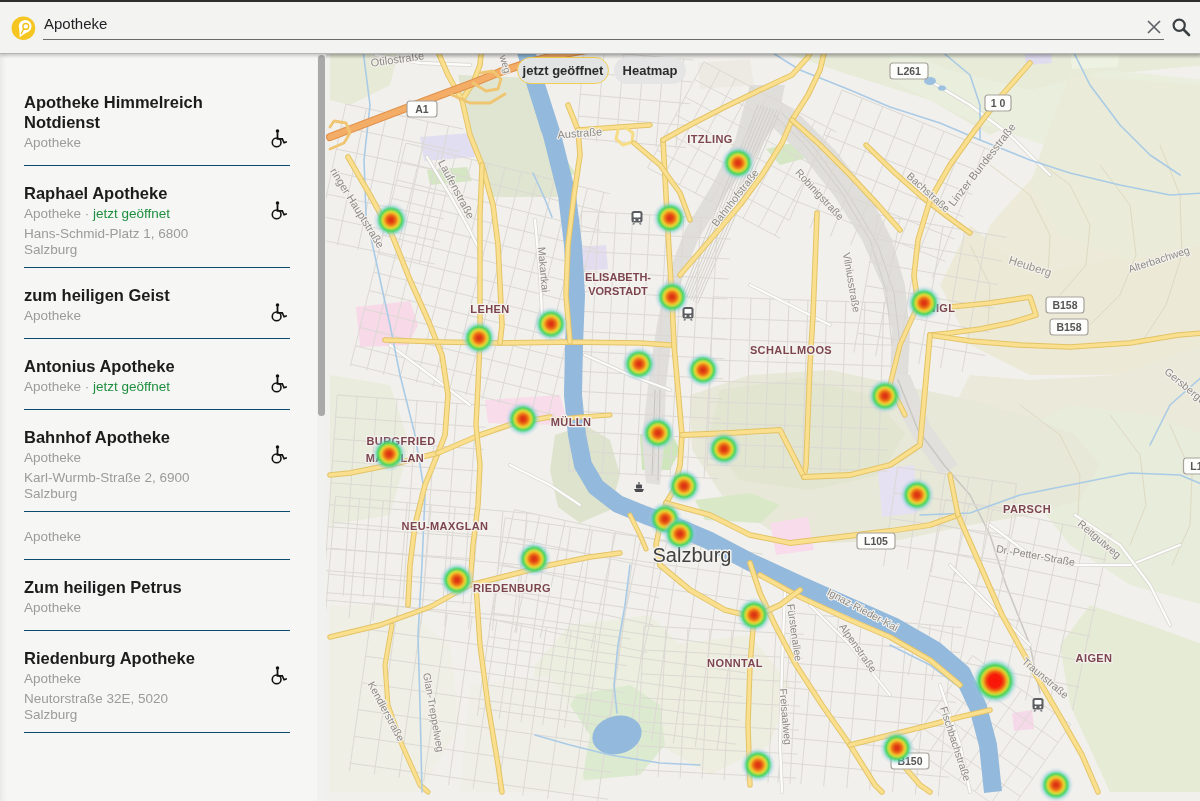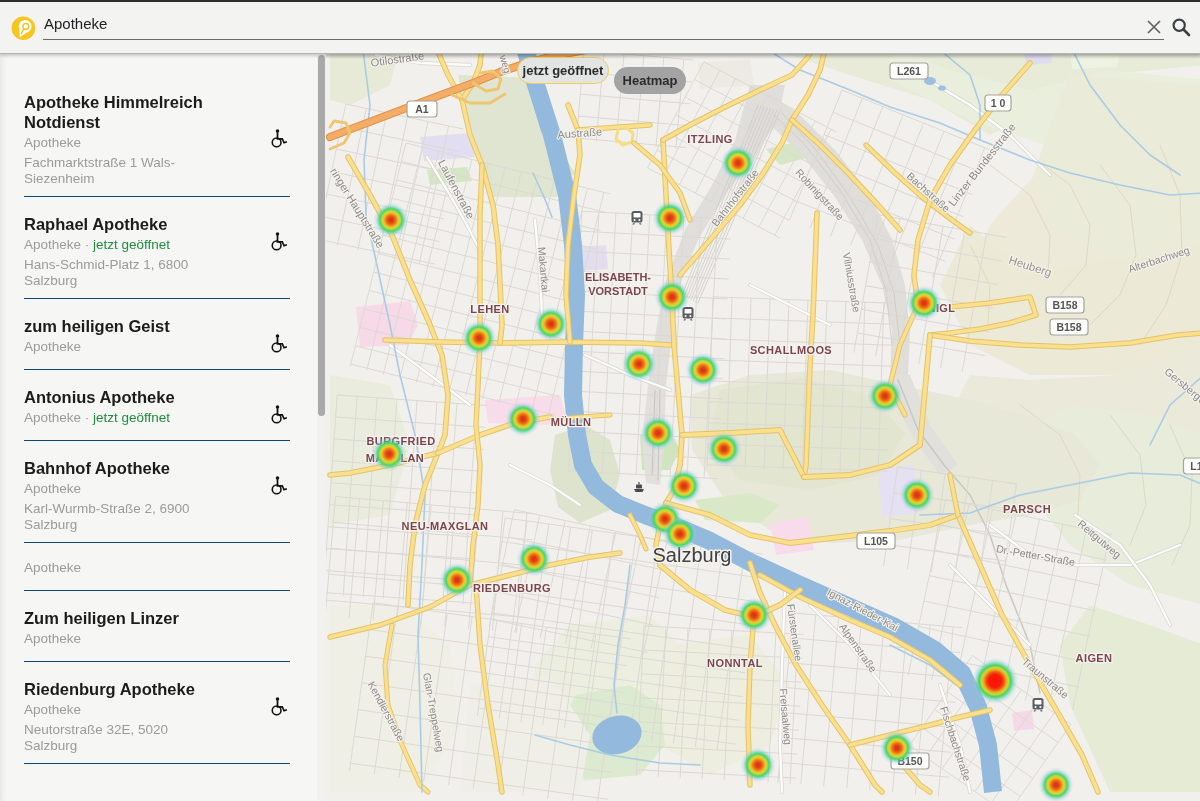--- a/index.html
+++ b/index.html
@@ -18,21 +18,21 @@
 .dot{color:#9b9b9b}
 .open{color:#1e8e3e}
 .addr{font-size:13.5px;line-height:15.5px;color:#9b9b9b;width:178px}
 .wc{position:absolute;right:2px}
 .sbtrack{position:absolute;left:317px;top:54px;width:9px;height:747px;background:#f1f1f0;z-index:10}
 .sbthumb{position:absolute;left:318px;top:55px;width:7px;height:361px;background:#a9a9a9;border-radius:4px;z-index:11}
 .map{position:absolute;left:326px;top:54px;width:874px;height:747px;z-index:1}
 .mapshadow{position:absolute;left:326px;top:54px;width:874px;height:5px;background:linear-gradient(rgba(0,0,0,0.16),rgba(0,0,0,0));z-index:5}
 .pill{position:absolute;z-index:6;font-size:13px;font-weight:bold;color:#2b2b2b;border-radius:14px;display:flex;align-items:center;justify-content:center;white-space:nowrap}
 .pill1{left:517px;top:57px;width:92px;height:27px;background:#e3e4e4;border:1.5px solid #f2cf52}
-.pill2{left:614px;top:67px;width:72px;height:27px;background:#a3a3a3}
+.pill2{left:614px;top:57px;width:72px;height:27px;background:#e5e5e5}
 </style></head><body>
 <div class="map"><svg width="874" height="747" viewBox="0 0 874 747" font-family="Liberation Sans, sans-serif">
       <defs>
         <radialGradient id="hm">
 <stop offset="0%" stop-color="#dc2c14"></stop>
           <stop offset="16%" stop-color="#e04613"></stop>
 <stop offset="30%" stop-color="#ee7e16"></stop>
           <stop offset="42%" stop-color="#f0c52e"></stop>
 <stop offset="52%" stop-color="#b9dc41"></stop>
           <stop offset="63%" stop-color="#4ed361"></stop>
@@ -718,21 +718,20 @@
     <div class="list">
       <div class="item">
         <svg class="wc" style="top:73px" width="21" height="22" viewBox="0 0 24 24">
           <circle cx="12" cy="4" r="2" fill="#111"></circle>
           <path d="M12 5.5 L12 13 L18 13" stroke="#111" stroke-width="2" fill="none"></path>
           <path d="M17.5 13 L19.5 17.5 L22 16.5" stroke="#111" stroke-width="1.8" fill="none" stroke-linecap="round"></path>
           <circle cx="11" cy="17" r="5" stroke="#111" stroke-width="1.8" fill="none"></circle>
         </svg>
         <div class="tt">Apotheke Himmelreich Notdienst</div>
         <div class="sub">Apotheke</div>
-        <div class="addr">Fachmarktstraße 1 Wals-Siezenheim</div>
       </div>
       <div class="item">
         <svg class="wc" style="top:33px" width="21" height="22" viewBox="0 0 24 24">
           <circle cx="12" cy="4" r="2" fill="#111"></circle>
           <path d="M12 5.5 L12 13 L18 13" stroke="#111" stroke-width="2" fill="none"></path>
           <path d="M17.5 13 L19.5 17.5 L22 16.5" stroke="#111" stroke-width="1.8" fill="none" stroke-linecap="round"></path>
           <circle cx="11" cy="17" r="5" stroke="#111" stroke-width="1.8" fill="none"></circle>
         </svg>
         <div class="tt">Raphael Apotheke</div>
         <div class="sub">Apotheke <span class="dot">·</span> <span class="open">jetzt geöffnet</span></div>
@@ -766,21 +765,21 @@
           <circle cx="11" cy="17" r="5" stroke="#111" stroke-width="1.8" fill="none"></circle>
         </svg>
         <div class="tt">Bahnhof Apotheke</div>
         <div class="sub">Apotheke</div>
         <div class="addr">Karl-Wurmb-Straße 2, 6900 Salzburg</div>
       </div>
       <div class="item">
         <div class="sub">Apotheke</div>
       </div>
       <div class="item">
-        <div class="tt">Zum heiligen Linzer</div>
+        <div class="tt">Zum heiligen Petrus</div>
         <div class="sub">Apotheke</div>
       </div>
       <div class="item">
         <svg class="wc" style="top:33px" width="21" height="22" viewBox="0 0 24 24">
           <circle cx="12" cy="4" r="2" fill="#111"></circle>
           <path d="M12 5.5 L12 13 L18 13" stroke="#111" stroke-width="2" fill="none"></path>
           <path d="M17.5 13 L19.5 17.5 L22 16.5" stroke="#111" stroke-width="1.8" fill="none" stroke-linecap="round"></path>
           <circle cx="11" cy="17" r="5" stroke="#111" stroke-width="1.8" fill="none"></circle>
         </svg>
         <div class="tt">Riedenburg Apotheke</div>

